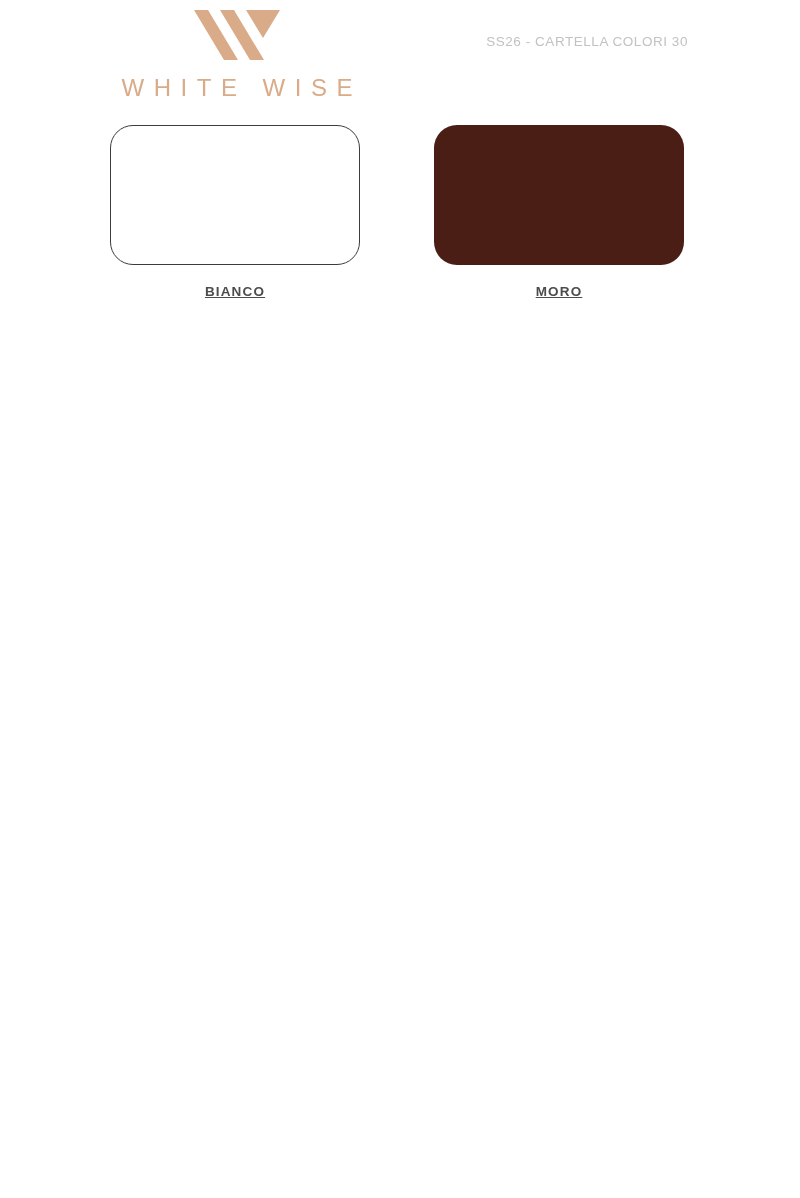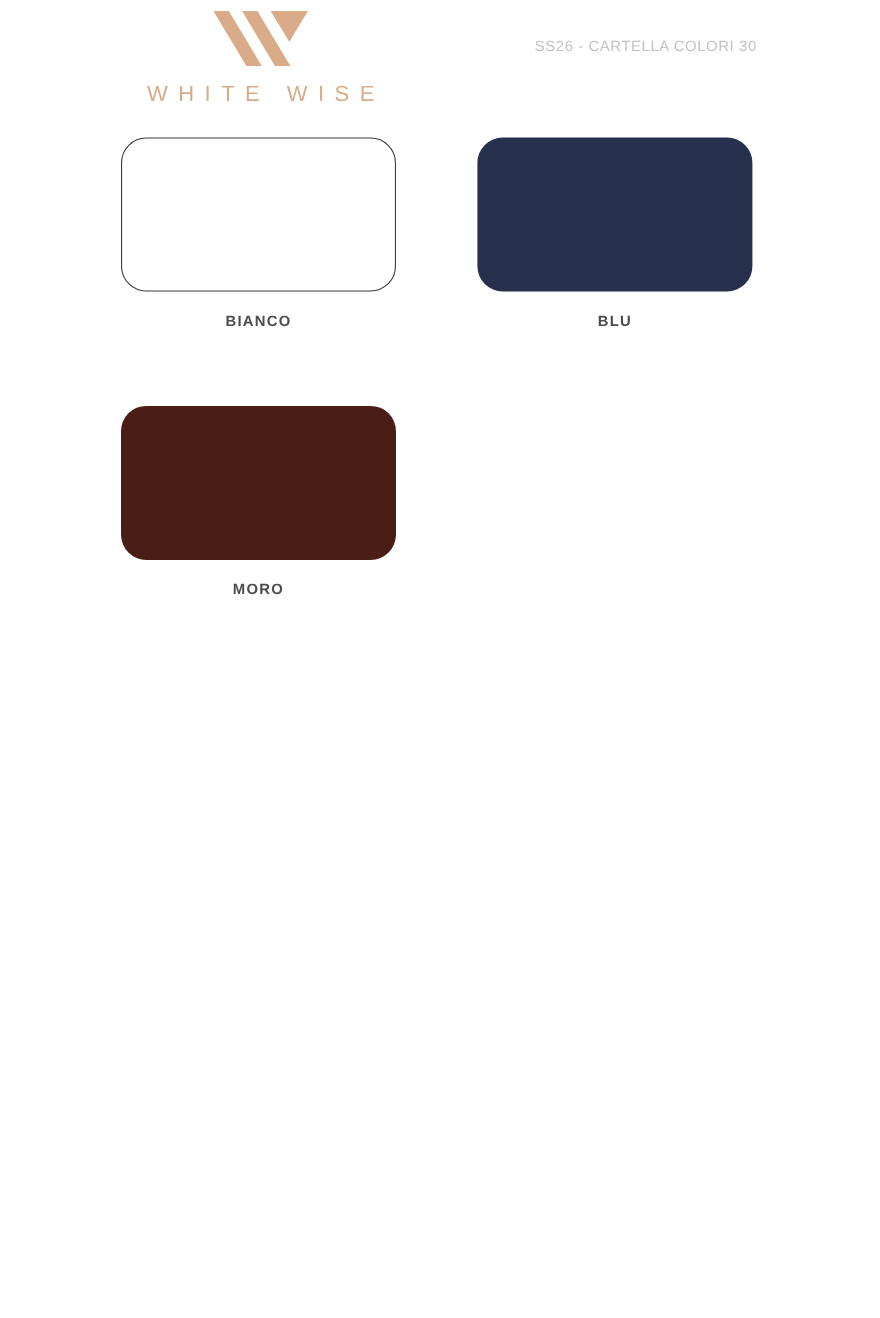--- a/index.html
+++ b/index.html
@@ -36,21 +36,21 @@
   .brand-mark {
     display: block;
     margin: 0 auto;
     width: 86px;
     height: 54px;
   }
 
   .brand-wordmark {
     display: block;
     margin: 14px auto 0 auto;
-    font-size: 20px;
+    font-size: 24px;
     letter-spacing: 9.5px;
     color: #d9ab88;
     text-indent: 9.5px;
     white-space: nowrap;
     font-weight: 400;
     line-height: 1;
   }
 
   .doc-meta {
     position: absolute;
@@ -104,20 +104,21 @@
   .swatch-label {
     display: block;
     margin-top: 20px;
     text-align: center;
     font-size: 13.5px;
     letter-spacing: 1.15px;
     color: #4c4c4c;
     font-weight: 700;
     line-height: 1;
     white-space: nowrap;
+    text-decoration: underline;
   }
 </style>
 </head>
 <body>
 
 <div class="header">
 
   <div class="brand">
     <svg class="brand-mark" viewBox="0 0 86 54">
       <polygon points="0,2 14,2 44,52 30,52" fill="#d9ab88"></polygon>
@@ -134,24 +135,20 @@
 </div>
 
 <div class="swatch-grid">
 
   <div class="swatch-cell">
     <div class="swatch-chip bordered" style="background-color: rgb(255, 255, 255);"></div>
     <span class="swatch-label">BIANCO</span>
   </div>
 
 
-  <div class="swatch-cell">
-    <div class="swatch-chip" style="background-color: rgb(39, 49, 78);"></div>
-    <span class="swatch-label">BLU</span>
-  </div>
 
   <div class="swatch-cell">
     <div class="swatch-chip" style="background-color: rgb(74, 29, 21);"></div>
     <span class="swatch-label">MORO</span>
   </div>
 
 
 </div>
 
 </body></html>

